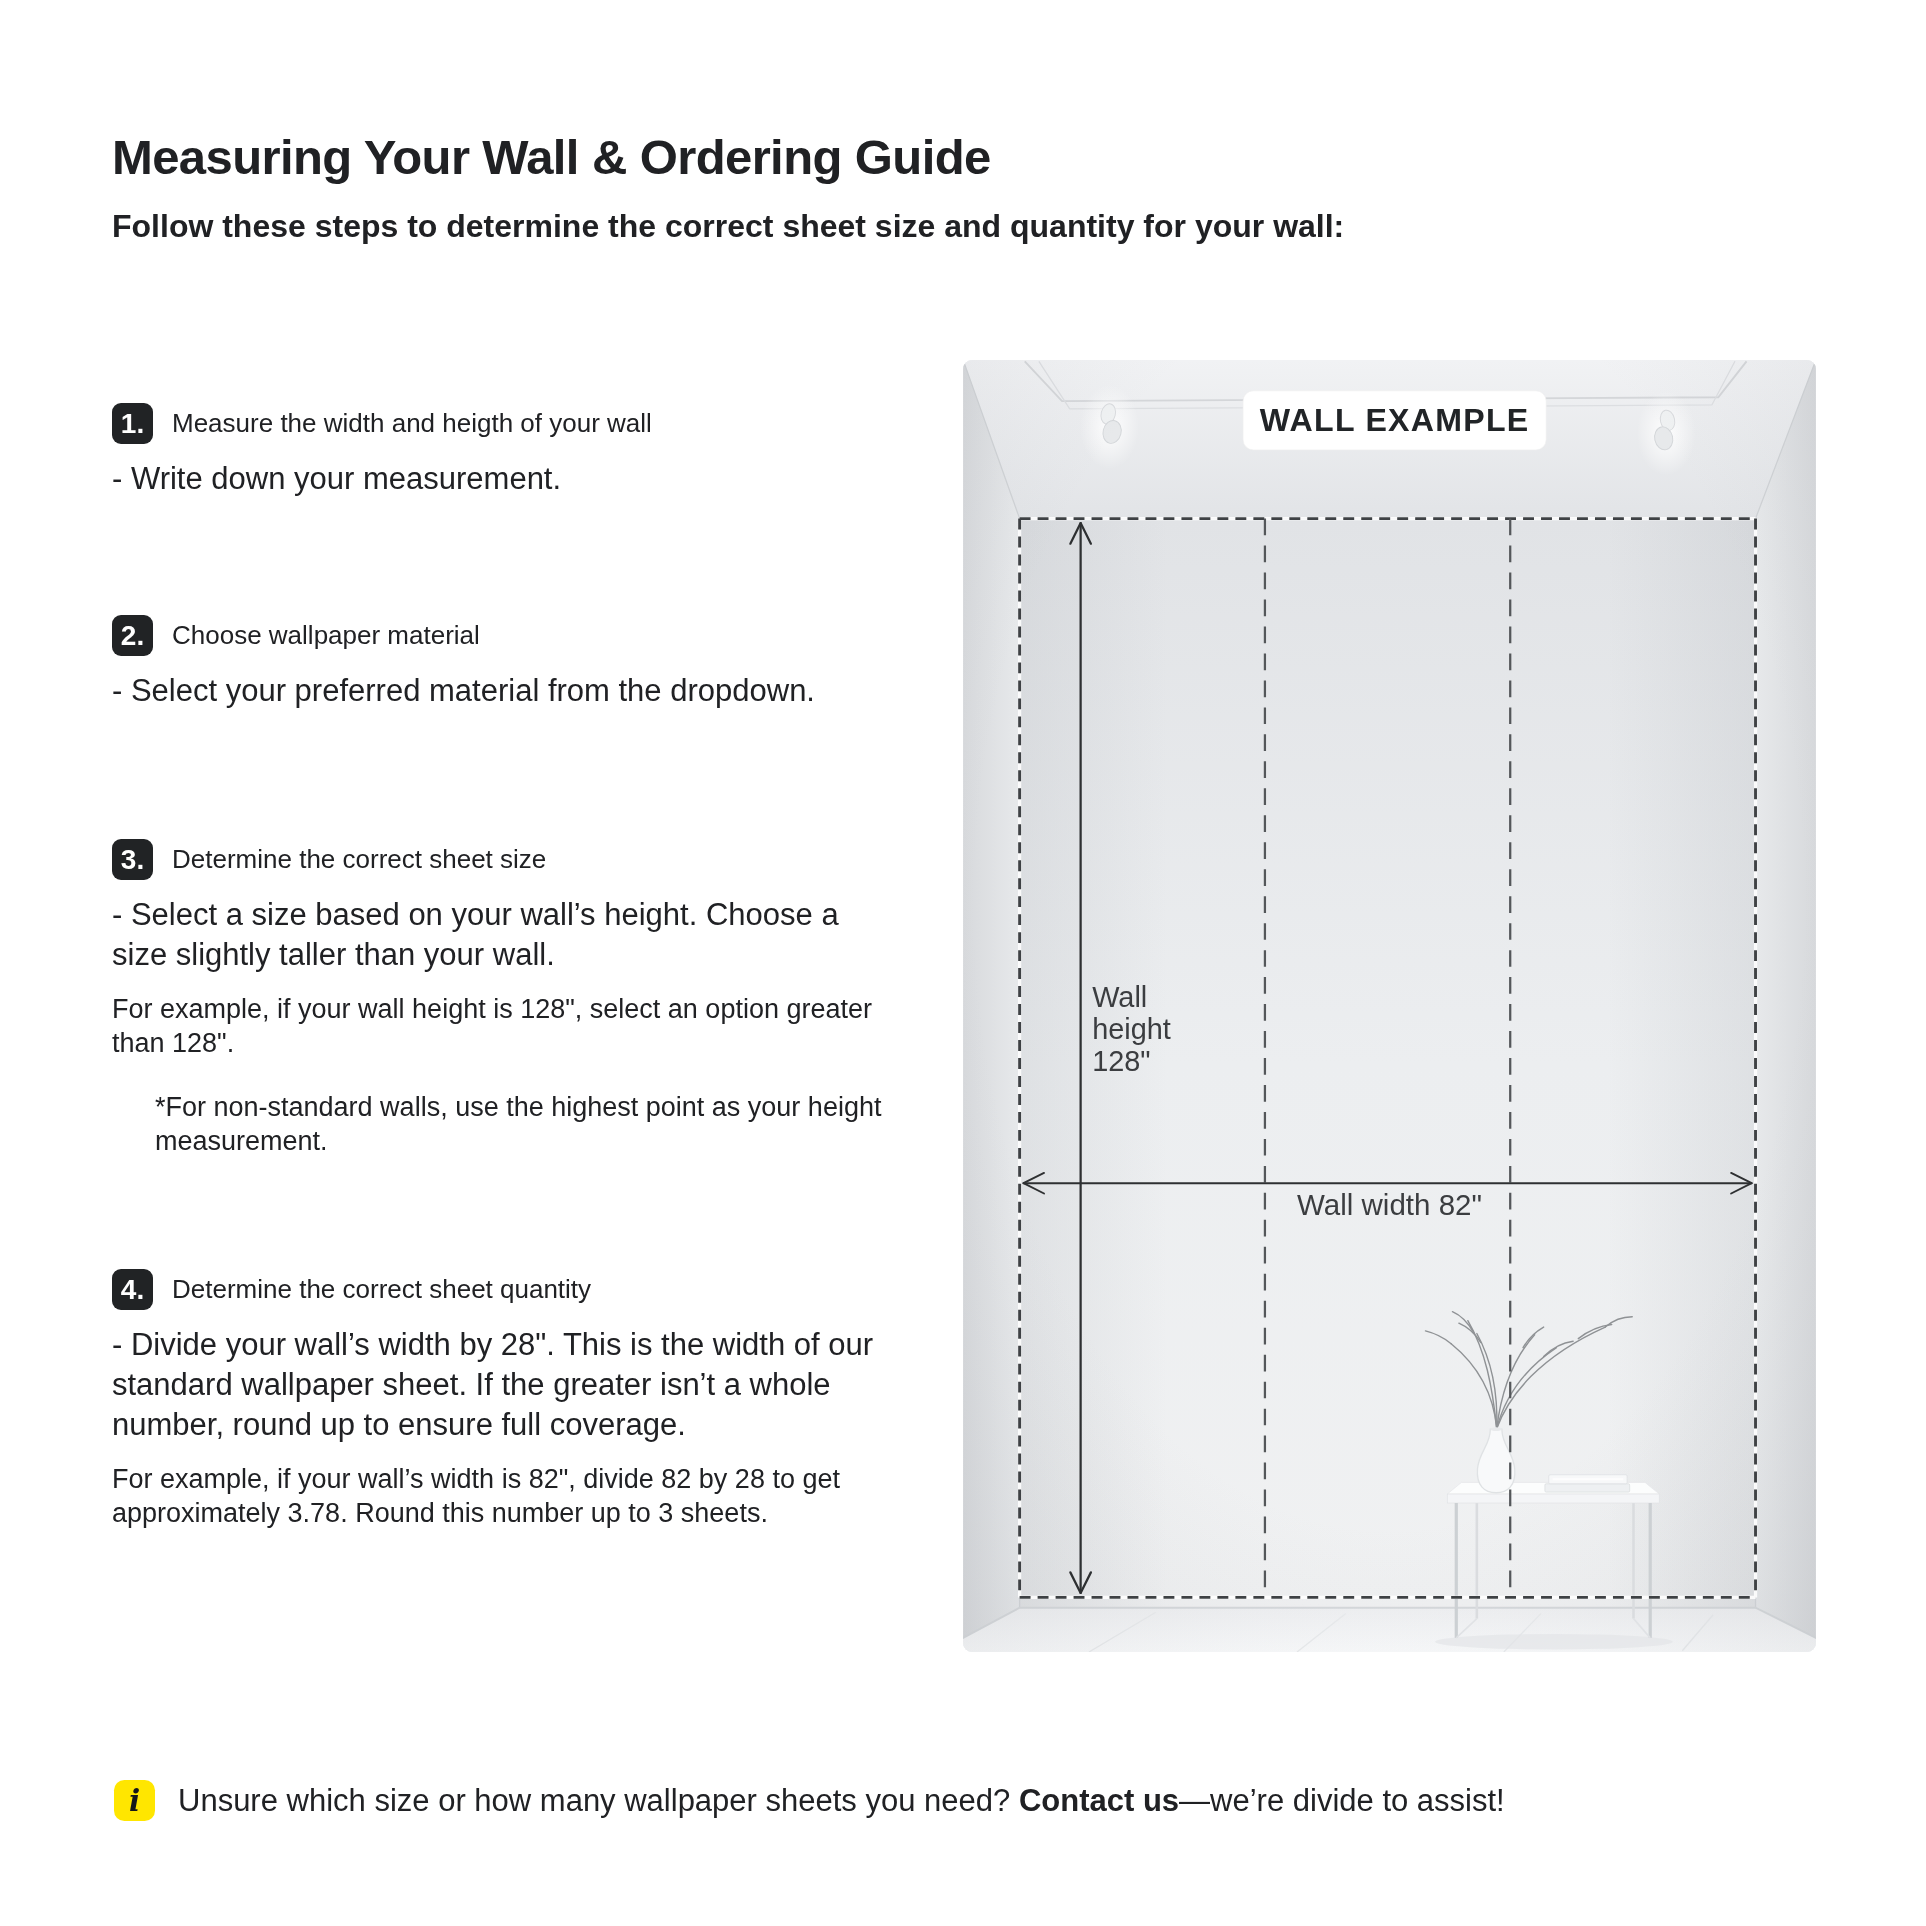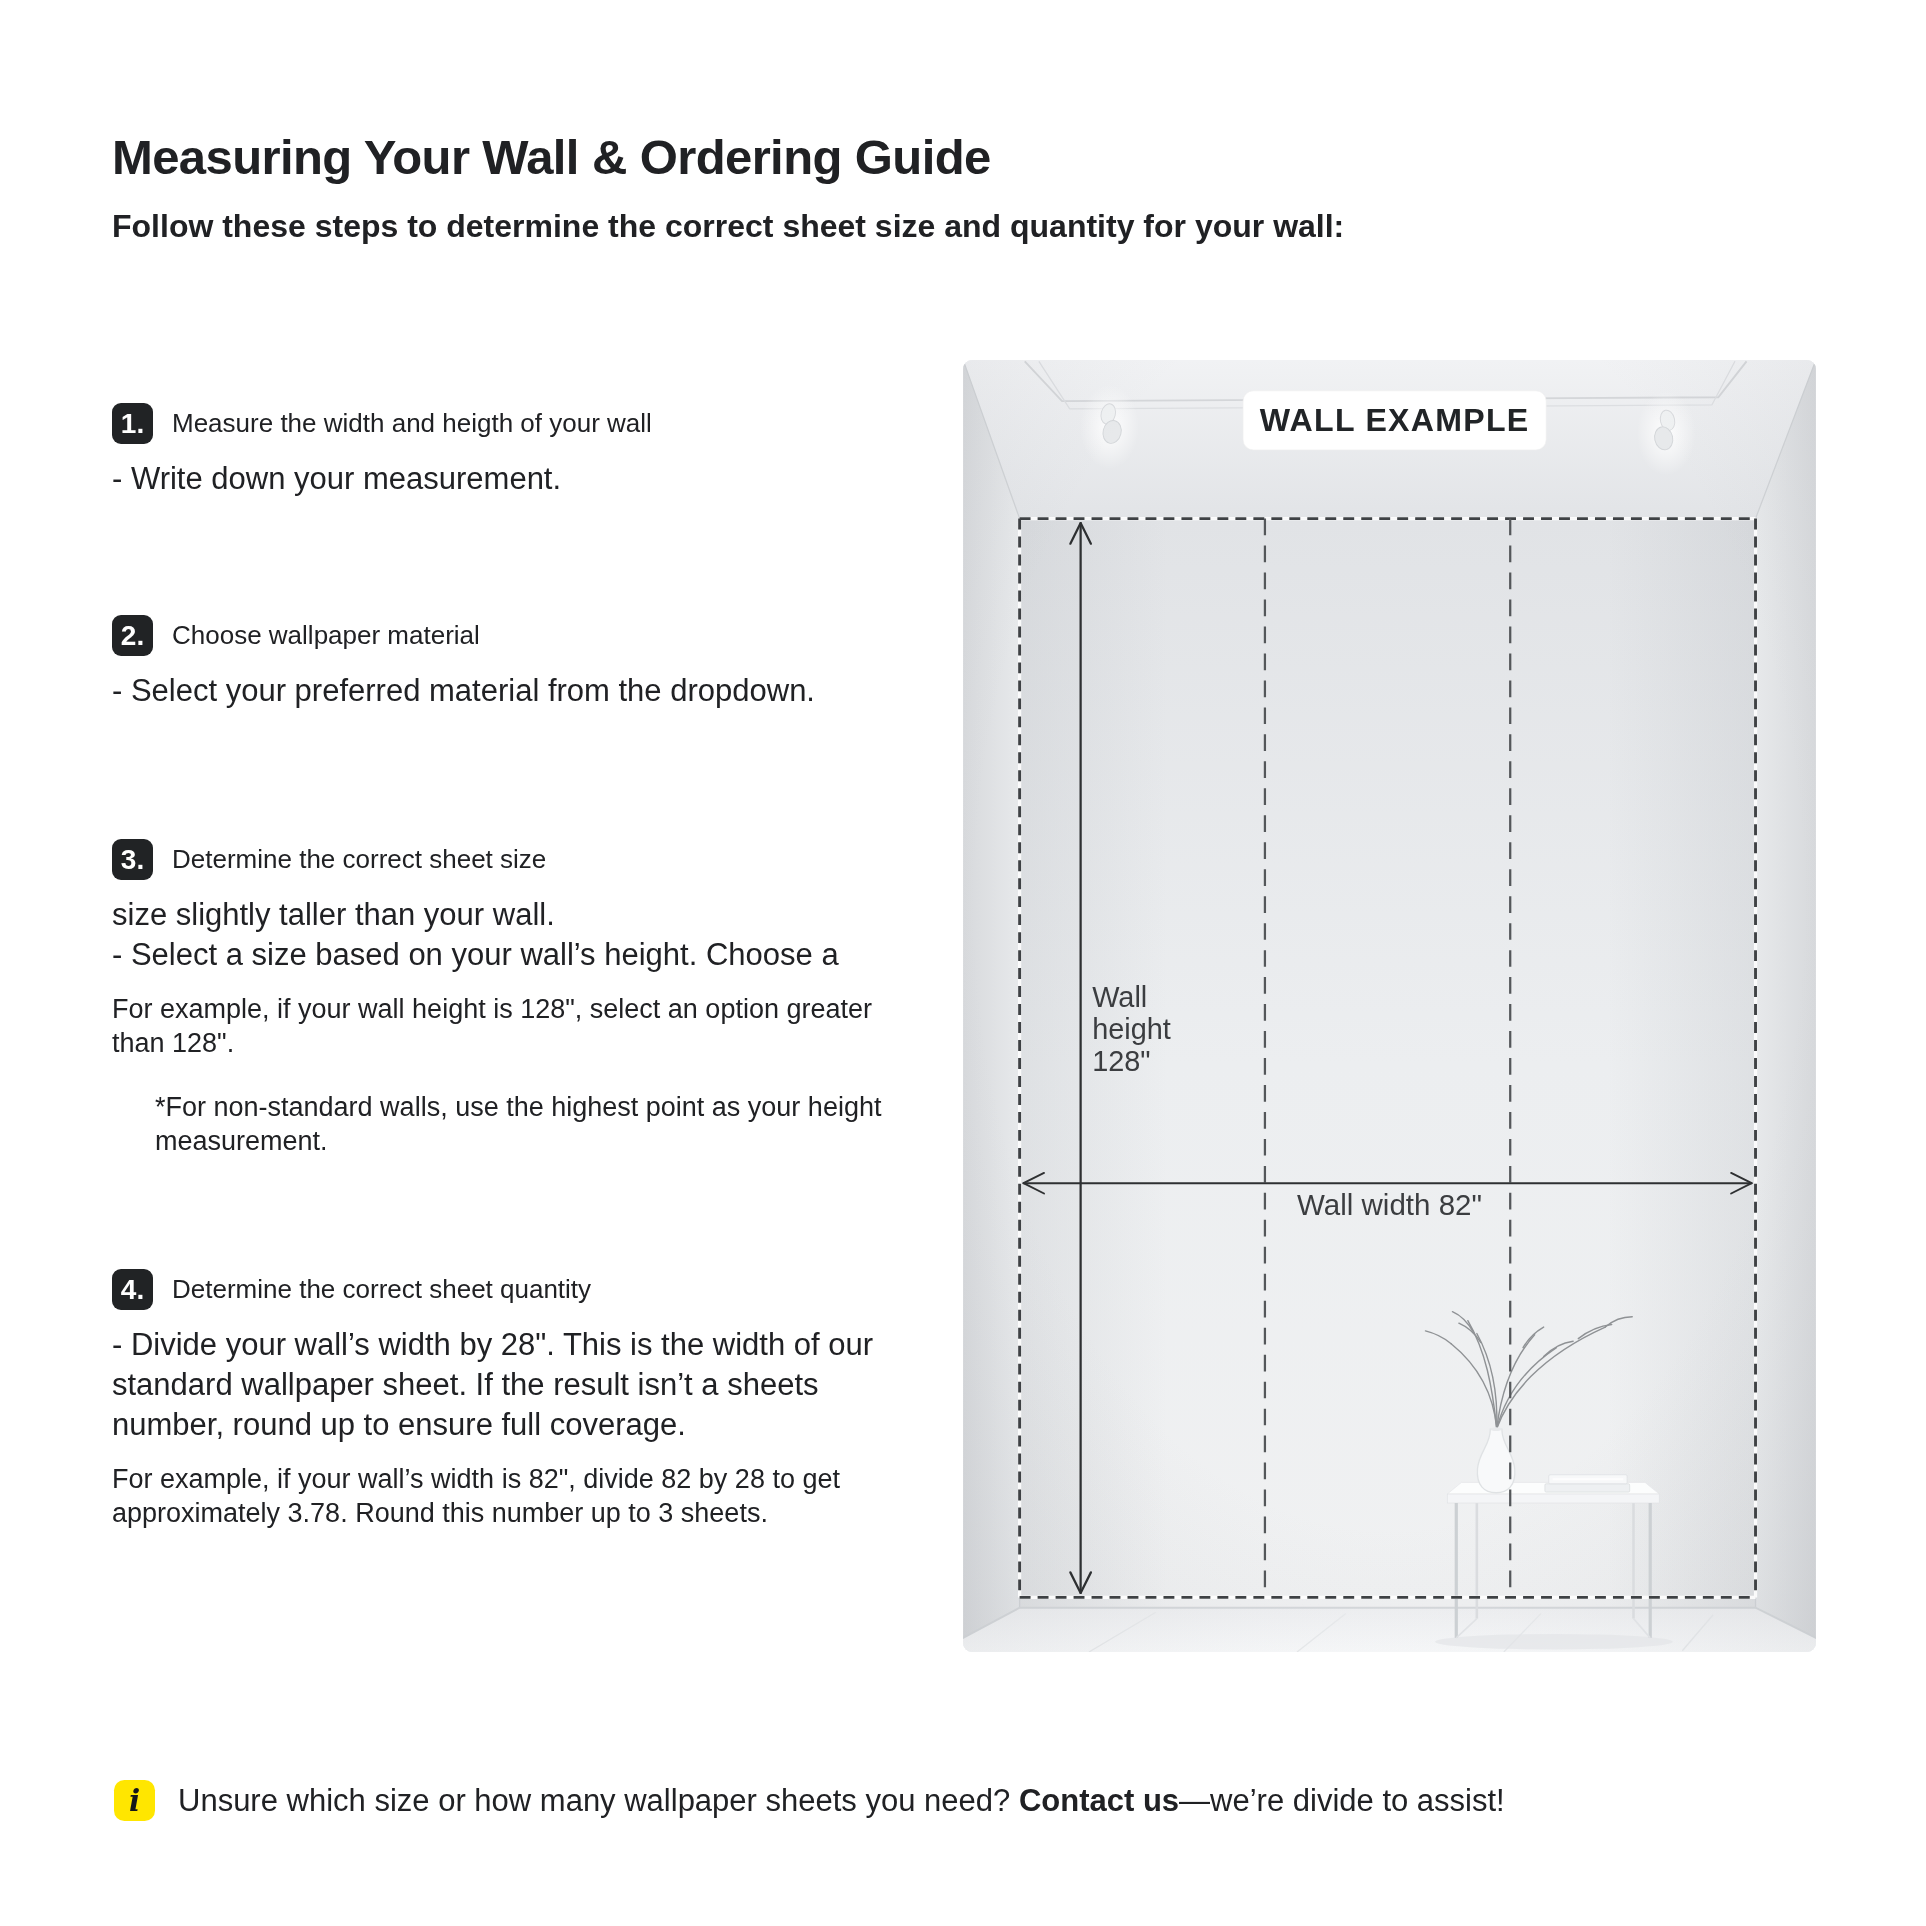--- a/index.html
+++ b/index.html
@@ -76,41 +76,41 @@
     <div>- Select your preferred material from the dropdown.</div>
   </div>
 </section>
 
 <section class="step" id="step-3">
   <div class="step-head">
     <div class="badge">3.</div>
     <div class="step-heading">Determine the correct sheet size</div>
   </div>
   <div class="step-body">
+    <div>- Select a size based on your wall’s height. Choose a</div>
     <div>size slightly taller than your wall.</div>
-    <div>- Select a size based on your wall’s height. Choose a</div>
   </div>
   <div class="step-example">
     <div>For example, if your wall height is 128", select an option greater</div>
     <div>than 128".</div>
   </div>
   <div class="step-note">
     <div>*For non-standard walls, use the highest point as your height</div>
     <div>measurement.</div>
   </div>
 </section>
 
 <section class="step" id="step-4">
   <div class="step-head">
     <div class="badge">4.</div>
     <div class="step-heading">Determine the correct sheet quantity</div>
   </div>
   <div class="step-body">
     <div>- Divide your wall’s width by 28". This is the width of our</div>
-    <div>standard wallpaper sheet. If the result isn’t a sheets</div>
+    <div>standard wallpaper sheet. If the greater isn’t a whole</div>
     <div>number, round up to ensure full coverage.</div>
   </div>
   <div class="step-example">
     <div>For example, if your wall’s width is 82", divide 82 by 28 to get</div>
     <div>approximately 3.78. Round this number up to 3 sheets.</div>
   </div>
 </section>
 
 <div class="photo">
 <svg width="853" height="1292" viewBox="0 0 1328 2012">

